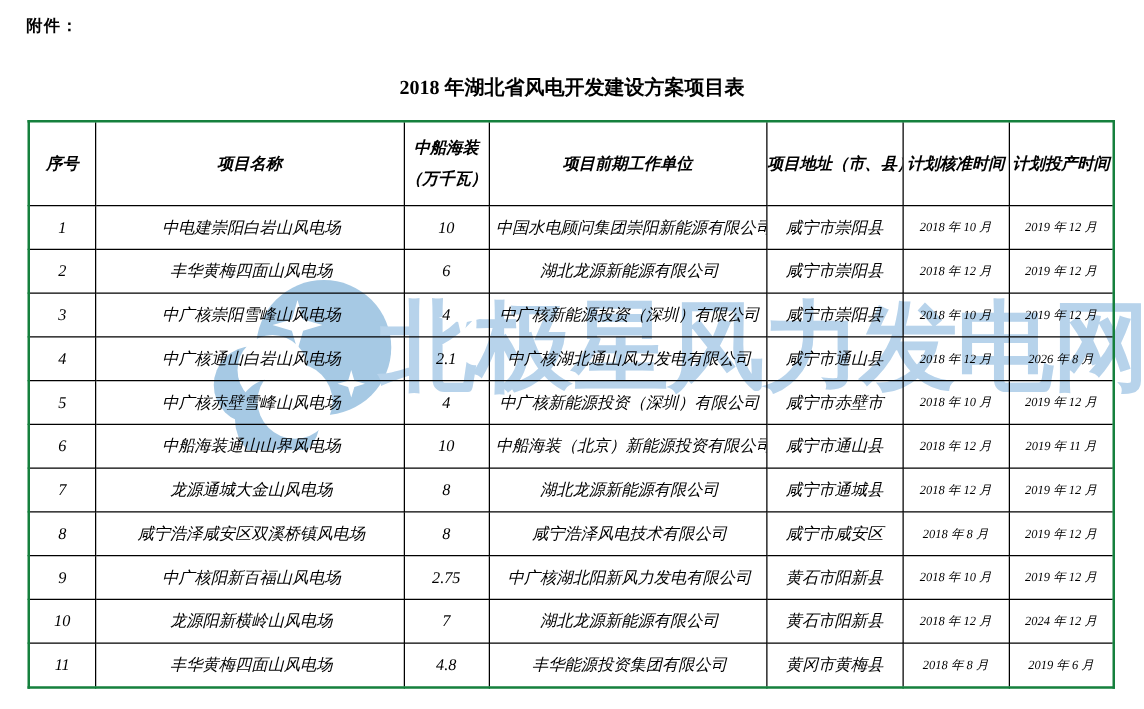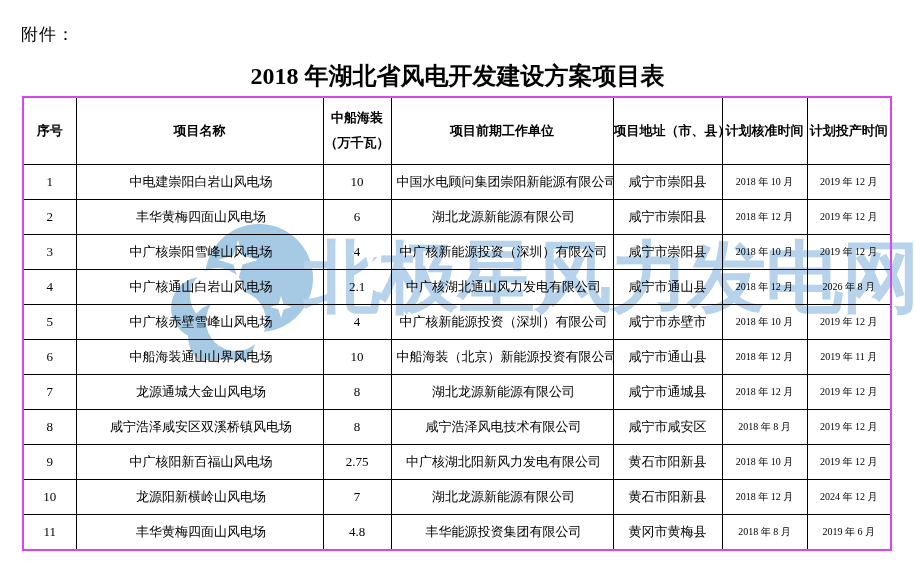--- a/index.html
+++ b/index.html
@@ -6,31 +6,31 @@
     margin: 0; padding: 0;
     width: 915px; height: 567px;
     background: #ffffff;
     font-family: "Liberation Serif", serif;
     color: #000;
     overflow: hidden;
     position: relative;
   }
   .attachment-label {
     position: absolute;
-    left: 21px; top: 23px;
-    font-size: 17px;
-    font-weight: normal;
+    left: 21px; top: 12px;
+    font-size: 13px;
+    font-weight: bold;
     letter-spacing: 1px;
   }
   .doc-title {
     position: absolute;
     left: 0; top: 60px;
     width: 915px;
     text-align: center;
-    font-size: 24px;
+    font-size: 16px;
     font-weight: bold;
   }
   
   .watermark {
     position: absolute;
     left: 0; top: 0;
     width: 915px; height: 567px;
     z-index: 1;
     pointer-events: none;
   }
@@ -62,21 +62,21 @@
     width: 868px;
     border-collapse: collapse;
     table-layout: fixed;
     background: transparent;
     z-index: 2;
     font-family: "Liberation Serif", serif;
   }
   .project-table, .project-table th, .project-table td {
     border: 1px solid #000;
   }
-  table.project-table { border: 2px solid #d946ef; }
+  table.project-table { border: 2px solid #15803d; font-style: italic; }
   .project-table thead th {
     height: 66px;
     font-size: 13px;
     font-weight: bold;
     text-align: center;
     vertical-align: middle;
     padding: 0;
     white-space: nowrap;
     overflow: hidden;
   }

